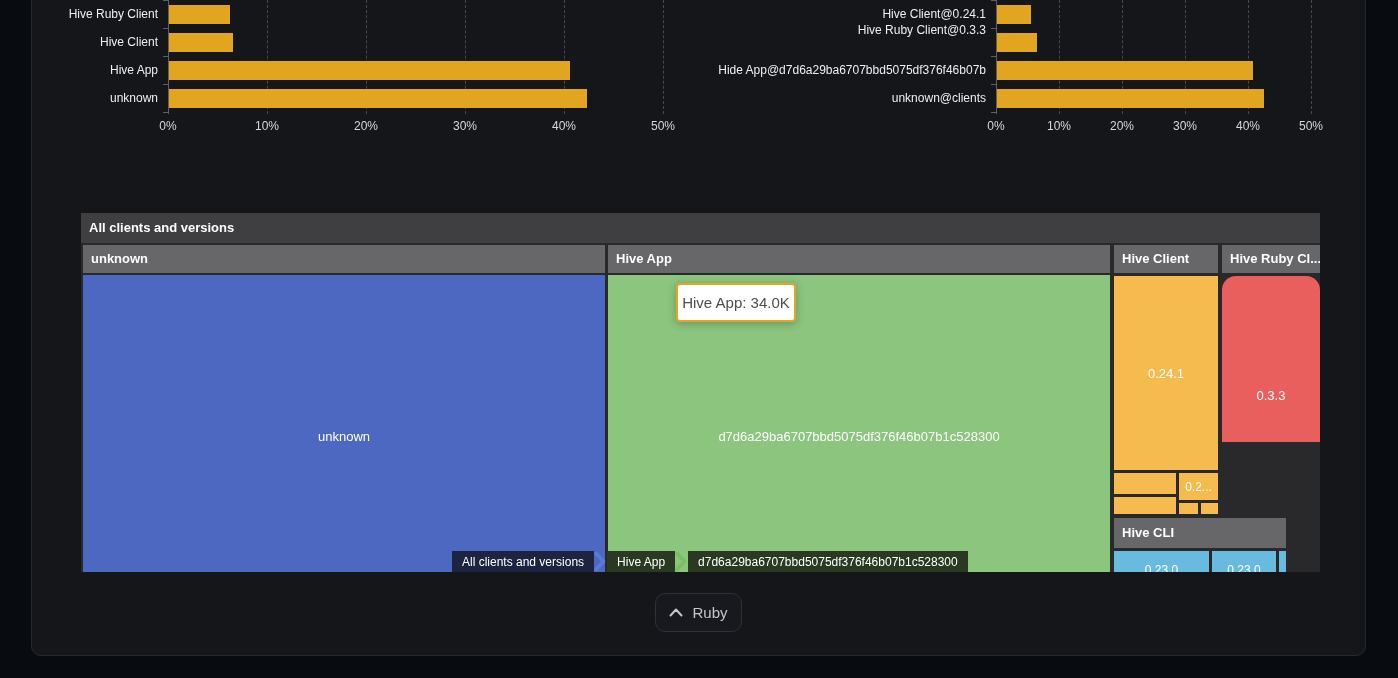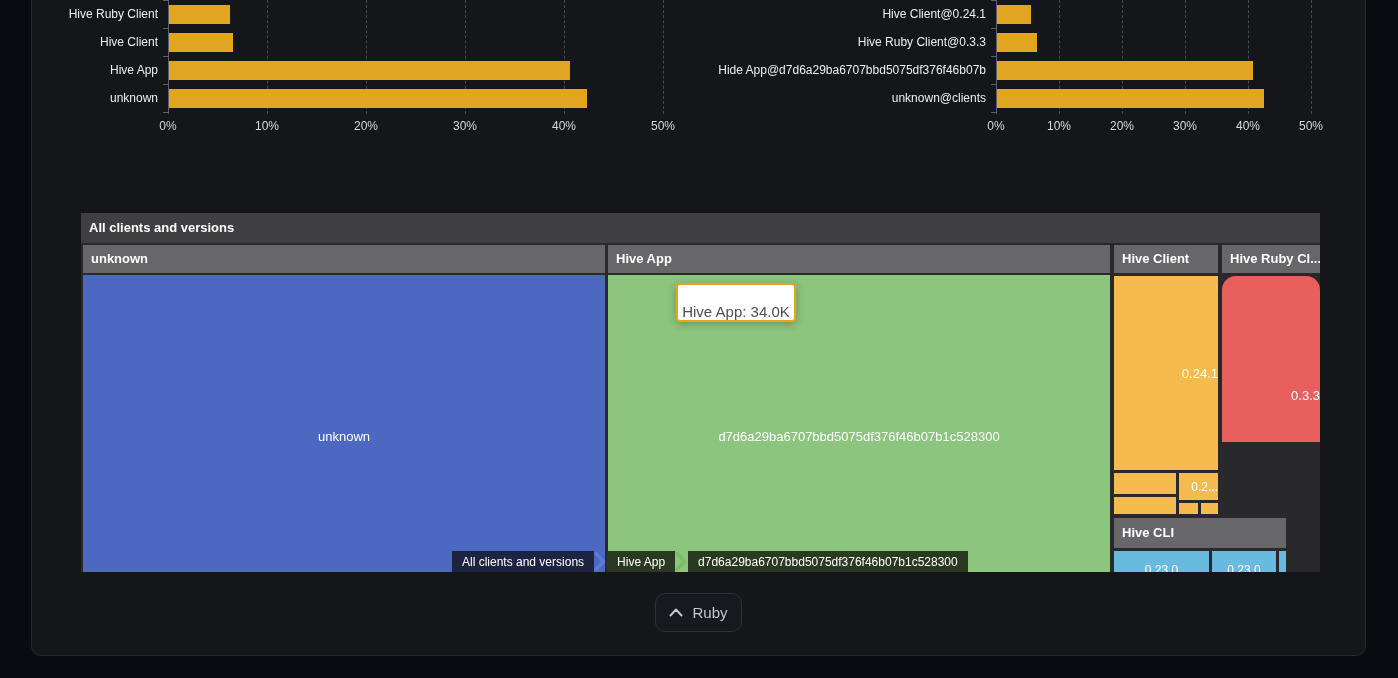--- a/index.html
+++ b/index.html
@@ -37,26 +37,26 @@
     font-weight:bold;line-height:30px;padding-left:8px;box-sizing:border-box;
   }
   .tm-sec{position:absolute;overflow:hidden;}
   .tm-head{
     position:absolute;left:0;top:0;right:0;height:28px;background:#67676a;
     font-weight:bold;line-height:28px;padding-left:8px;box-sizing:border-box;
     white-space:nowrap;overflow:hidden;
   }
   .tm-tile{position:absolute;overflow:hidden;}
   .tm-lbl{position:absolute;left:0;right:0;text-align:center;white-space:nowrap;}
-  .tm-center{display:flex;align-items:center;justify-content:flex-end;}
+  .tm-center{display:flex;align-items:center;justify-content:center;}
   
   .tooltip{
     position:absolute;left:676px;top:283px;width:120px;height:39px;
     background:#ffffff;border:2px solid #e9a41d;border-radius:4px;
-    box-sizing:border-box;display:flex;align-items:flex-end;justify-content:center;
+    box-sizing:border-box;display:flex;align-items:center;justify-content:center;
     font-size:15px;color:#4e4e4e;box-shadow:0 2px 8px rgba(0,0,0,.25);white-space:nowrap;
   }
   
   .crumbs{
     position:absolute;left:452px;top:551px;height:21px;display:flex;align-items:stretch;
     font-size:12px;color:#fff;
   }
   .crumb{display:flex;align-items:center;padding:0 10px;white-space:nowrap;}
   .crumb.c0{background:#1c2442;}
   .crumb.c1,.crumb.c2{background:#2a3a22;}
@@ -114,21 +114,21 @@
     <div class="xtick" style="left: 1248px;">40%</div>
     <div class="gridline" style="left: 1311px;"></div>
     <div class="xtick" style="left: 1311px;">50%</div>
     <div class="tickstub" style="left: 991px; top: 0px;"></div>
     <div class="tickstub" style="left: 991px; top: 28px;"></div>
     <div class="tickstub" style="left: 991px; top: 56px;"></div>
     <div class="tickstub" style="left: 991px; top: 84px;"></div>
     <div class="tickstub" style="left: 991px; top: 112px;"></div>
     <div class="cat-label" style="left: 666px; top: 5px;">Hive Client@0.24.1</div>
     <div class="bar" style="left: 997px; top: 5px; width: 34.02px; height: 19px; background: rgb(226, 165, 31);"></div>
-    <div class="cat-label" style="left: 666px; top: 33px;">Hive Ruby Client@0.3.3</div>
+    <div class="cat-label" style="left: 666px; top: 21px;">Hive Ruby Client@0.3.3</div>
     <div class="bar" style="left: 997px; top: 33px; width: 39.69px; height: 19px; background: rgb(226, 165, 31);"></div>
     <div class="cat-label" style="left: 666px; top: 61px;">Hide App@d7d6a29ba6707bbd5075df376f46b07b</div>
     <div class="bar" style="left: 997px; top: 61px; width: 255.78px; height: 19px; background: rgb(226, 165, 31);"></div>
     <div class="cat-label" style="left: 666px; top: 89px;">unknown@clients</div>
     <div class="bar" style="left: 997px; top: 89px; width: 267.12px; height: 19px; background: rgb(226, 165, 31);"></div>
   </div>
 
 <div class="treemap">
   <div class="tm-title">All clients and versions</div>
 

